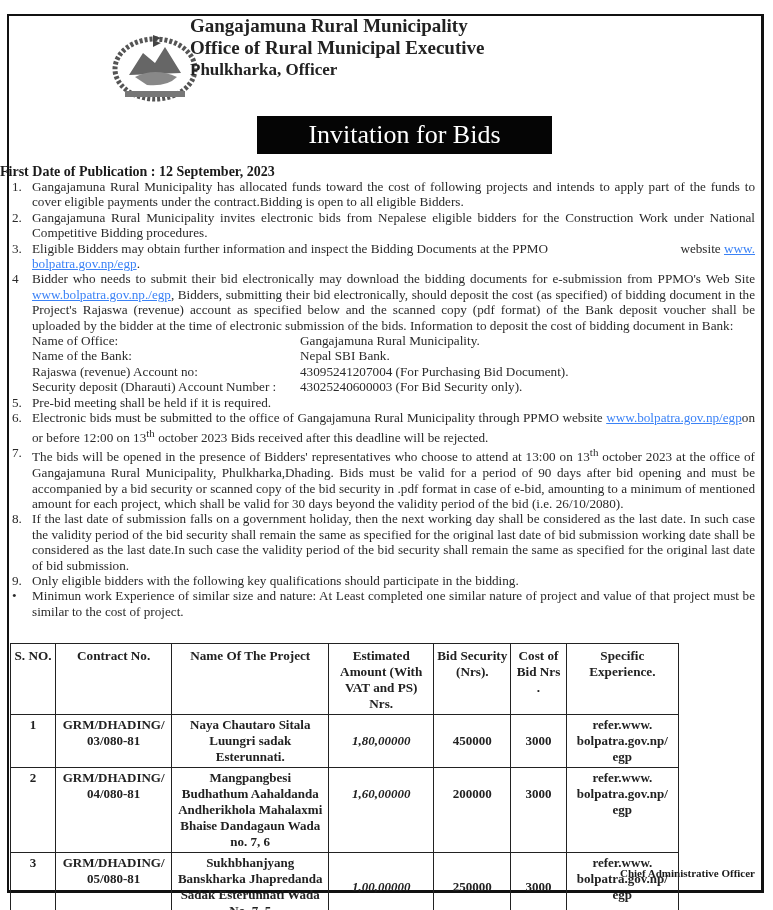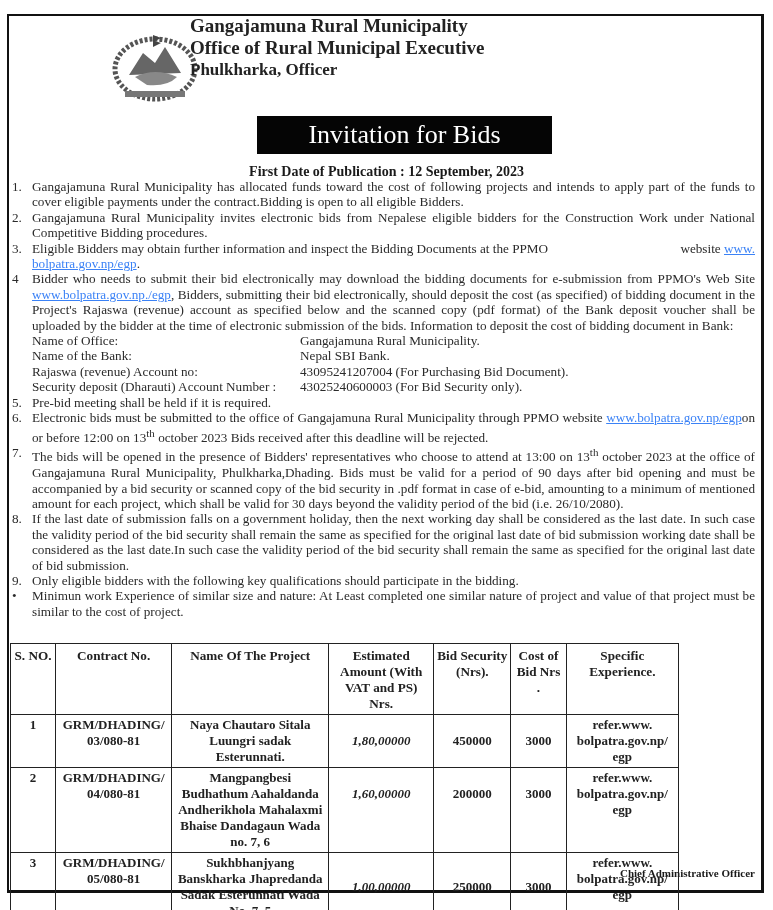--- a/index.html
+++ b/index.html
@@ -10,21 +10,21 @@
   .emblem { position: absolute; left: 107px; top: 27px; width: 96px; height: 78px; }
   .header { position: absolute; left: 190px; top: 14px; width: 400px; 
             font-weight: bold; color: #222; }
   .header .l1 { font-size: 19px; line-height: 22px; margin-top: 1px; }
   .header .l2 { font-size: 19px; line-height: 22px; }
   .header .l3 { font-size: 17px; line-height: 22px; }
   .header .l4 { font-size: 17px; line-height: 22px; }
   .banner { position: absolute; left: 238px; top: 116px; width: 295px; height: 38px;
             background: #050505; color: #fff; font-weight: normal; font-size: 26px;
             text-align: center; line-height: 38px; margin-left: 19px; }
-  .pubdate { position: absolute; left: 0; width: 773px; top: 163px; text-align: center;
+  .pubdate { position: absolute; left: 0; width: 773px; top: 163px; text-align: left;
              font-weight: bold; font-size: 14px; line-height: 17px; }
   .body { position: absolute; left: 12px; top: 179px; width: 743px; font-size: 13.2px;
           line-height: 15.4px; text-align: justify; color: #2a2a2a; }
   .item { display: flex; }
   .item .num { width: 20px; flex: 0 0 20px; }
   .item .txt { flex: 1; }
   a.link { color: #3b82f6; text-decoration: underline; }
   .rw { display: flex; justify-content: space-between; }
   .bank { margin-left: 20px; }
   .bank .row { display: flex; }

